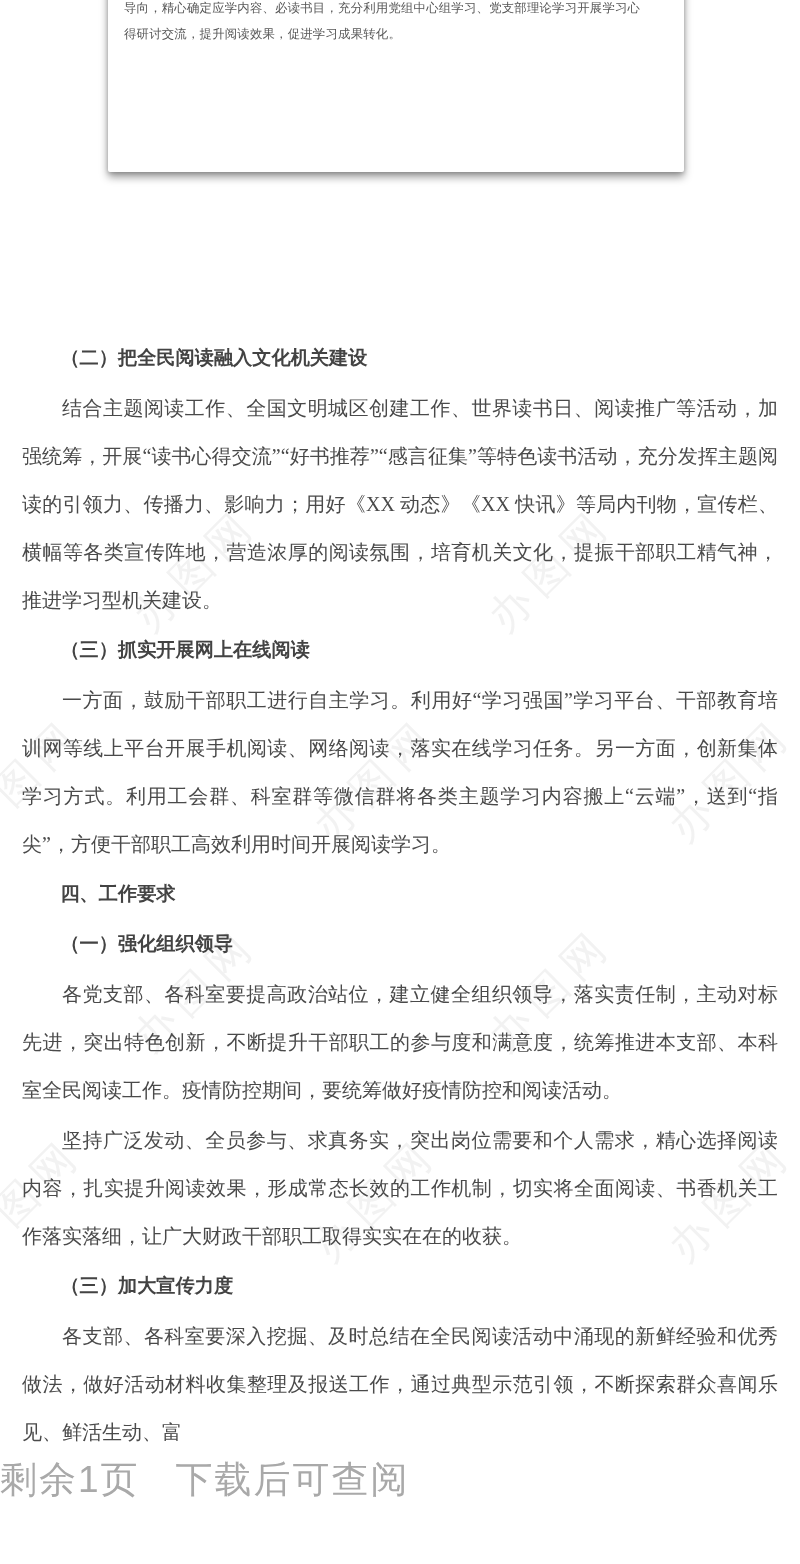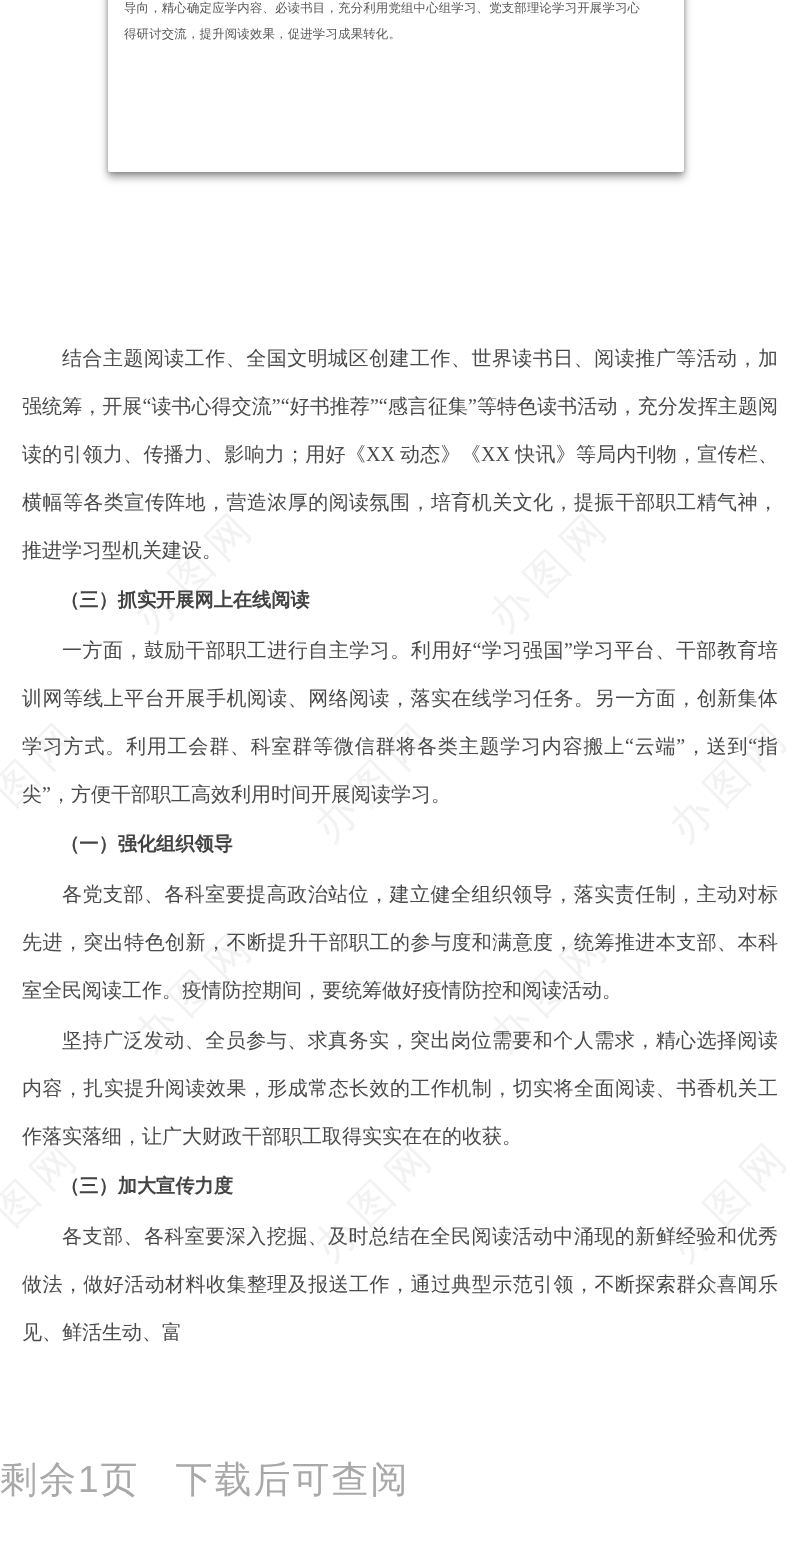--- a/index.html
+++ b/index.html
@@ -67,23 +67,25 @@
 </div>
 
 <div class="page-card">
   <div class="card-inner">
     <p class="cardline">导向，精心确定应学内容、必读书目，充分利用党组中心组学习、党支部理论学习开展学习心</p>
     <p class="cardline">得研讨交流，提升阅读效果，促进学习成果转化。</p>
   </div>
 </div>
 
 <div class="page-body">
+  <p class="h">（二）把全民阅读融入文化机关建设</p>
   <p class="t">结合主题阅读工作、全国文明城区创建工作、世界读书日、阅读推广等活动，加强统筹，开展“读书心得交流”“好书推荐”“感言征集”等特色读书活动，充分发挥主题阅读的引领力、传播力、影响力；用好《XX 动态》《XX 快讯》等局内刊物，宣传栏、横幅等各类宣传阵地，营造浓厚的阅读氛围，培育机关文化，提振干部职工精气神，推进学习型机关建设。</p>
   <p class="h">（三）抓实开展网上在线阅读</p>
   <p class="t">一方面，鼓励干部职工进行自主学习。利用好“学习强国”学习平台、干部教育培训网等线上平台开展手机阅读、网络阅读，落实在线学习任务。另一方面，创新集体学习方式。利用工会群、科室群等微信群将各类主题学习内容搬上“云端”，送到“指尖”，方便干部职工高效利用时间开展阅读学习。</p>
+  <p class="h">四、工作要求</p>
   <p class="h">（一）强化组织领导</p>
   <p class="t">各党支部、各科室要提高政治站位，建立健全组织领导，落实责任制，主动对标先进，突出特色创新，不断提升干部职工的参与度和满意度，统筹推进本支部、本科室全民阅读工作。疫情防控期间，要统筹做好疫情防控和阅读活动。</p>
   <p class="t">坚持广泛发动、全员参与、求真务实，突出岗位需要和个人需求，精心选择阅读内容，扎实提升阅读效果，形成常态长效的工作机制，切实将全面阅读、书香机关工作落实落细，让广大财政干部职工取得实实在在的收获。</p>
   <p class="h">（三）加大宣传力度</p>
   <p class="t">各支部、各科室要深入挖掘、及时总结在全民阅读活动中涌现的新鲜经验和优秀做法，做好活动材料收集整理及报送工作，通过典型示范引领，不断探索群众喜闻乐见、鲜活生动、富</p>
 </div>
 
 <div class="footer">
   <span>剩余1页</span><span class="hint">下载后可查阅</span>
 </div>

